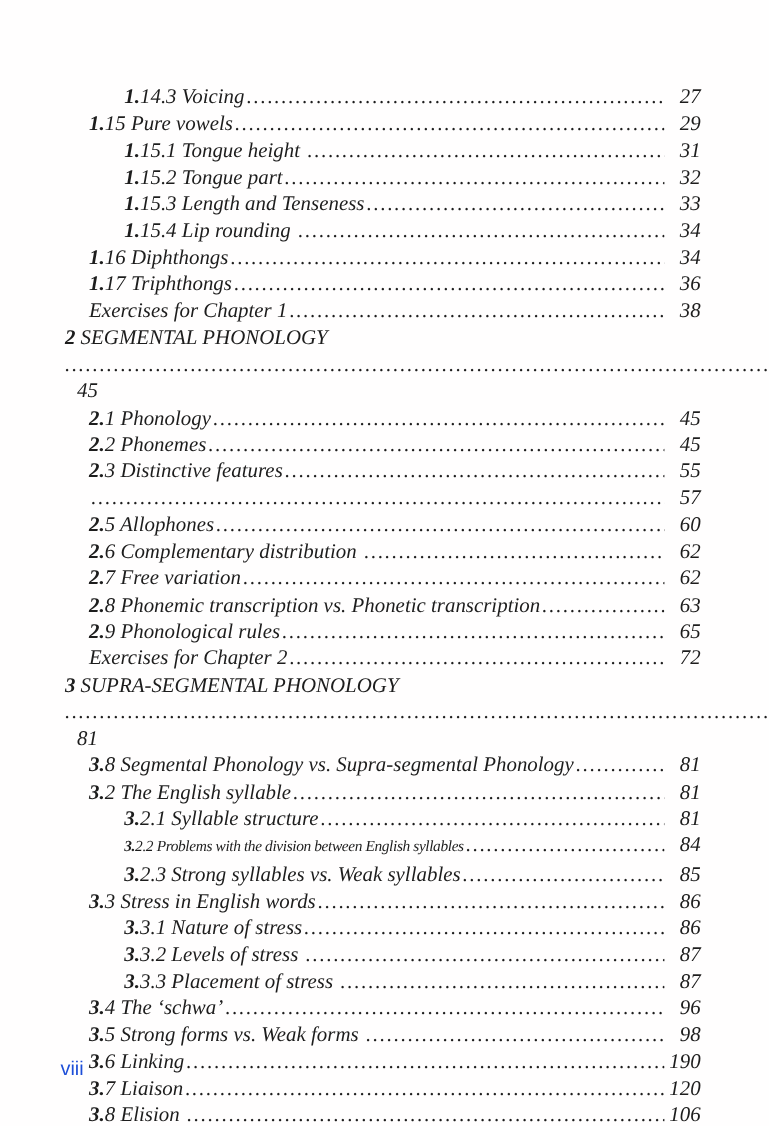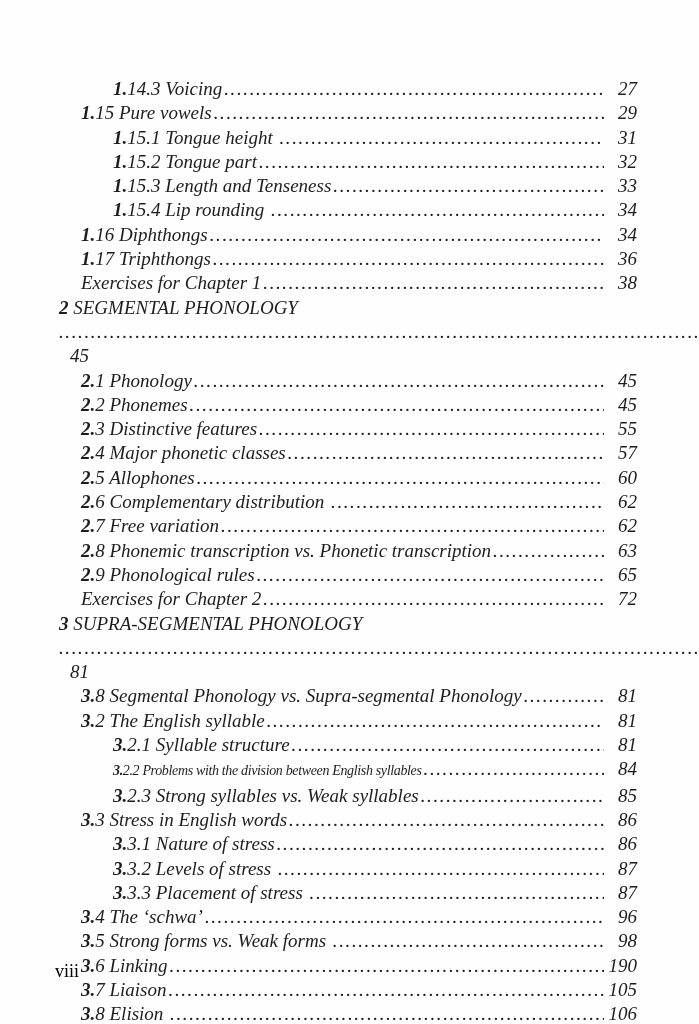--- a/index.html
+++ b/index.html
@@ -56,23 +56,23 @@
   .pageno {
     flex: 0 0 auto;
     min-width: 30px;
     text-align: right;
     white-space: nowrap;
   }
   .footer-folio {
     position: absolute;
     left: 55px;
     top: 961px;
-    font-family: Liberation Serif, serif;
+    font-family: Liberation Sans, sans-serif;
     font-size: 18px;
-    color: #000000;
+    color: #1d4ed8;
   }
 </style>
 </head>
 <body>
 
 <div class="page-sheet">
 
   <div class="toc" id="toc-list">
       <div class="toc-row lvl2">
       <span class="entry-title"><b class="prefix">1.</b><span class="rest">14.3 Voicing</span></span>
@@ -133,21 +133,20 @@
       <span class="entry-title"><b class="prefix">2.</b><span class="rest">2 Phonemes</span></span>
       <span class="dots"></span>
       <span class="pageno">45</span>
     </div>
       <div class="toc-row lvl1">
       <span class="entry-title"><b class="prefix">2.</b><span class="rest">3 Distinctive features</span></span>
       <span class="dots"></span>
       <span class="pageno">55</span>
     </div>
       <div class="toc-row lvl1">
-      <span class="entry-title"><b class="prefix">2.</b><span class="rest">4 Major phonetic classes</span></span>
       <span class="dots"></span>
       <span class="pageno">57</span>
     </div>
       <div class="toc-row lvl1">
       <span class="entry-title"><b class="prefix">2.</b><span class="rest">5 Allophones</span></span>
       <span class="dots"></span>
       <span class="pageno">60</span>
     </div>
       <div class="toc-row lvl1">
       <span class="entry-title"><b class="prefix">2.</b><span class="rest">6 Complementary distribution </span></span>
@@ -235,21 +234,21 @@
       <span class="pageno">98</span>
     </div>
       <div class="toc-row lvl1">
       <span class="entry-title"><b class="prefix">3.</b><span class="rest">6 Linking</span></span>
       <span class="dots"></span>
       <span class="pageno">190</span>
     </div>
       <div class="toc-row lvl1">
       <span class="entry-title"><b class="prefix">3.</b><span class="rest">7 Liaison</span></span>
       <span class="dots"></span>
-      <span class="pageno">105</span>
+      <span class="pageno">120</span>
     </div>
       <div class="toc-row lvl1">
       <span class="entry-title"><b class="prefix">3.</b><span class="rest">8 Elision </span></span>
       <span class="dots"></span>
       <span class="pageno">106</span>
     </div>
     </div>
 
   <div class="footer-folio">viii</div>
 

